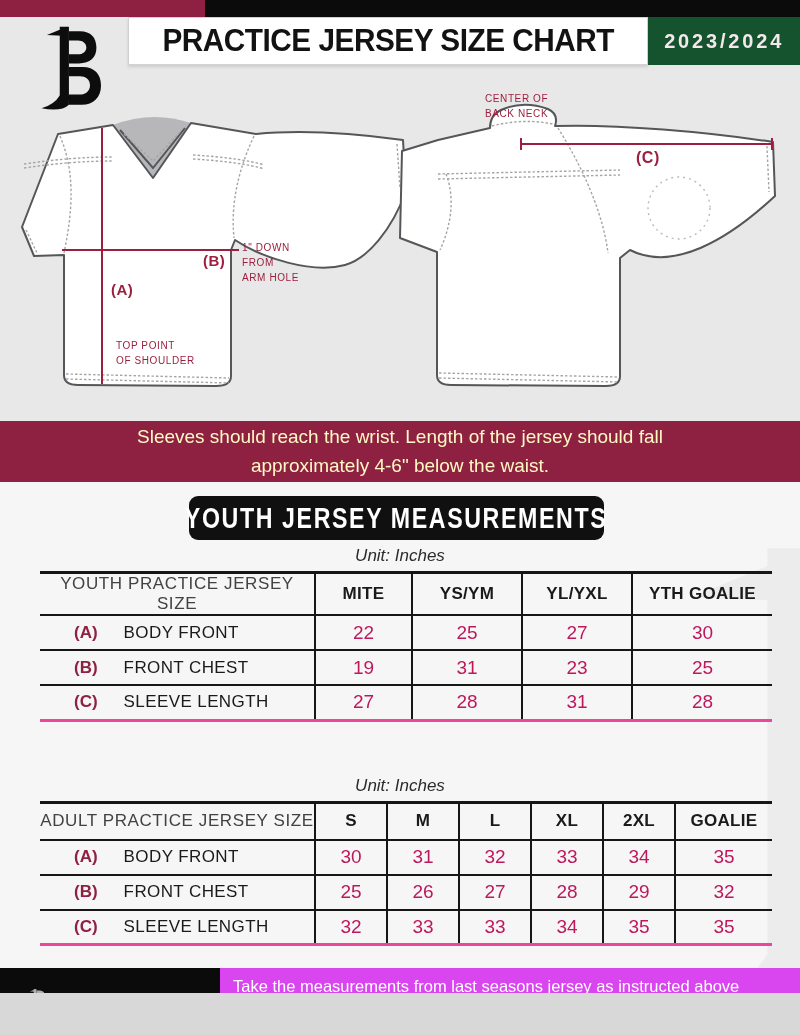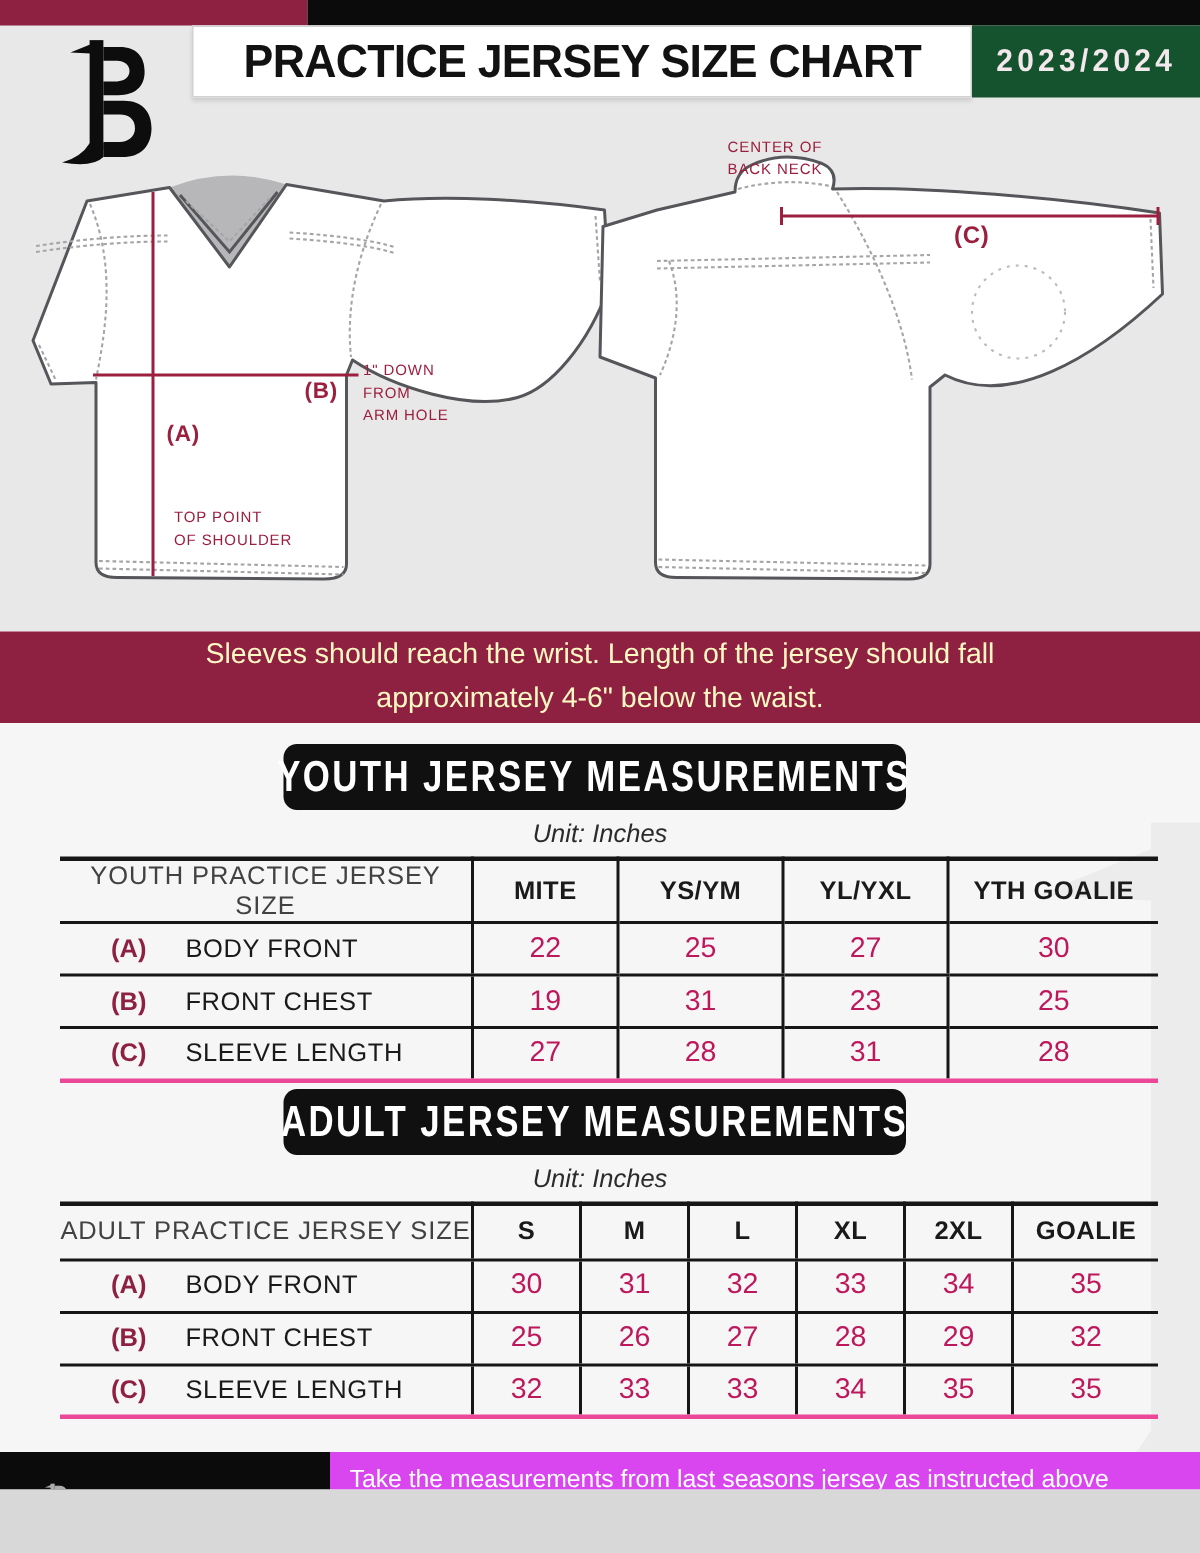--- a/index.html
+++ b/index.html
@@ -212,23 +212,20 @@
           <span class="key">(C)</span><span class="lbl">SLEEVE LENGTH</span>
         </td>
         <td class="val">27</td>
         <td class="val">28</td>
         <td class="val">31</td>
         <td class="val">28</td>
       </tr>
     </tbody>
   </table>
 
-  <div class="pill" style="top:726px">
-    <span>ADULT JERSEY MEASUREMENTS</span>
-  </div>
   <div class="unit" style="top:776px">Unit: Inches</div>
 
   <table class="mtable" style="top:801px">
     <colgroup>
       <col style="width:275px">
         <col style="width:72px">
         <col style="width:72px">
         <col style="width:72px">
       <col style="width:72px">
         <col style="width:72px">

